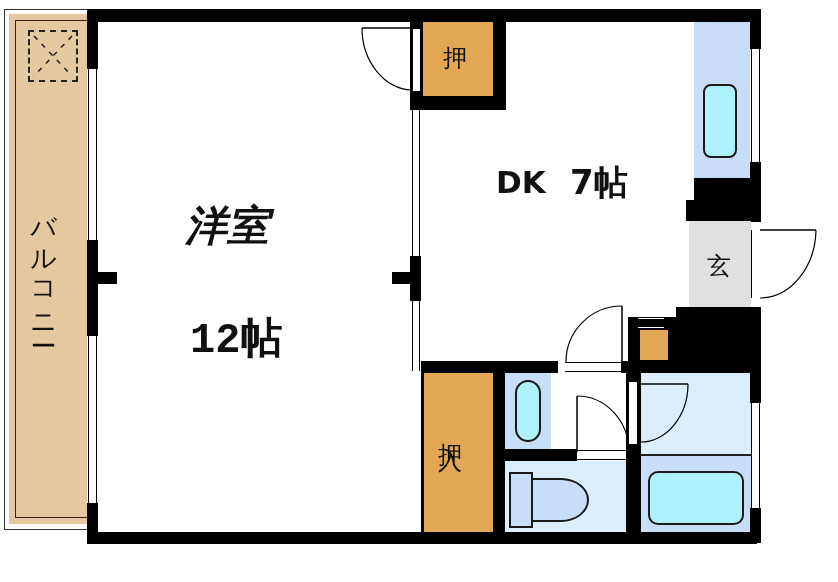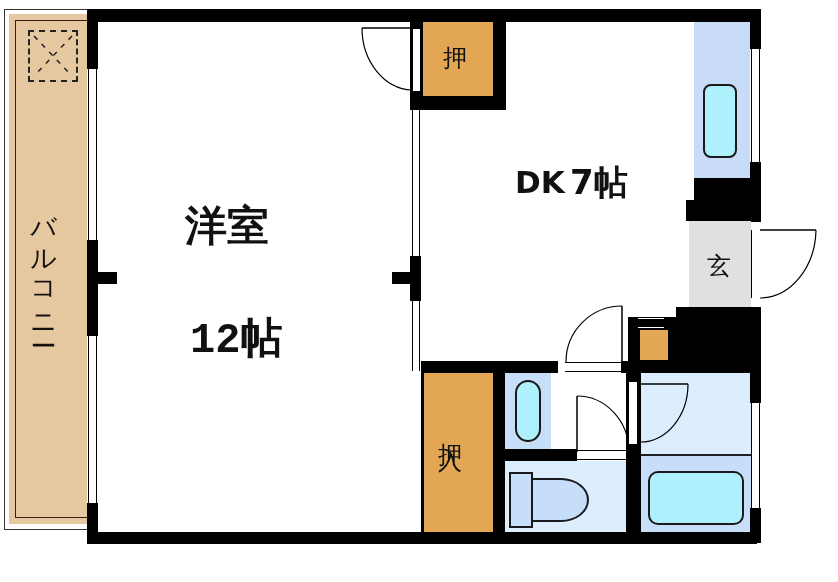--- a/index.html
+++ b/index.html
@@ -106,16 +106,16 @@
   <line x1="2" y1="2" x2="50" y2="2" stroke="#000" stroke-width="1.5"></line>
   <path d="M50 2 A 48 58 0 0 1 2 60" fill="none" stroke="#000" stroke-width="1.2"></path>
 </svg>
 <div class="abs" style="left:641px;top:454px;width:110px;height:2px;background:#222;"></div>
 <div class="abs" style="left:641px;top:456px;width:110px;height:76px;background:#c6def8;"></div>
 <div class="fix" style="left:648px;top:471px;width:96px;height:54px;border-radius:10px;"></div>
 <div class="wall" style="left:750px;top:373px;width:11px;height:30px;"></div>
 <div class="win" style="left:751px;top:403px;width:9px;height:105px;"></div>
 <div class="wall" style="left:750px;top:508px;width:11px;height:35px;"></div>
 
-<div class="label" style="left:185px;top:198px;font-size:42px;">洋室</div>
+<div class="label" style="left:185px;top:198px;font-size:42px;font-style:italic;">洋室</div>
 <div class="label" style="left:190px;top:310px;font-size:42px;font-family:Liberation Mono, monospace;">12帖</div>
-<div class="label" style="left:496px;top:164px;font-size:31px;margin-left:19px;">DK</div>
+<div class="label" style="left:496px;top:164px;font-size:31px;">DK</div>
 <div class="label" style="left:570px;top:160px;font-size:34px;">7帖</div>
 
 </body></html>

